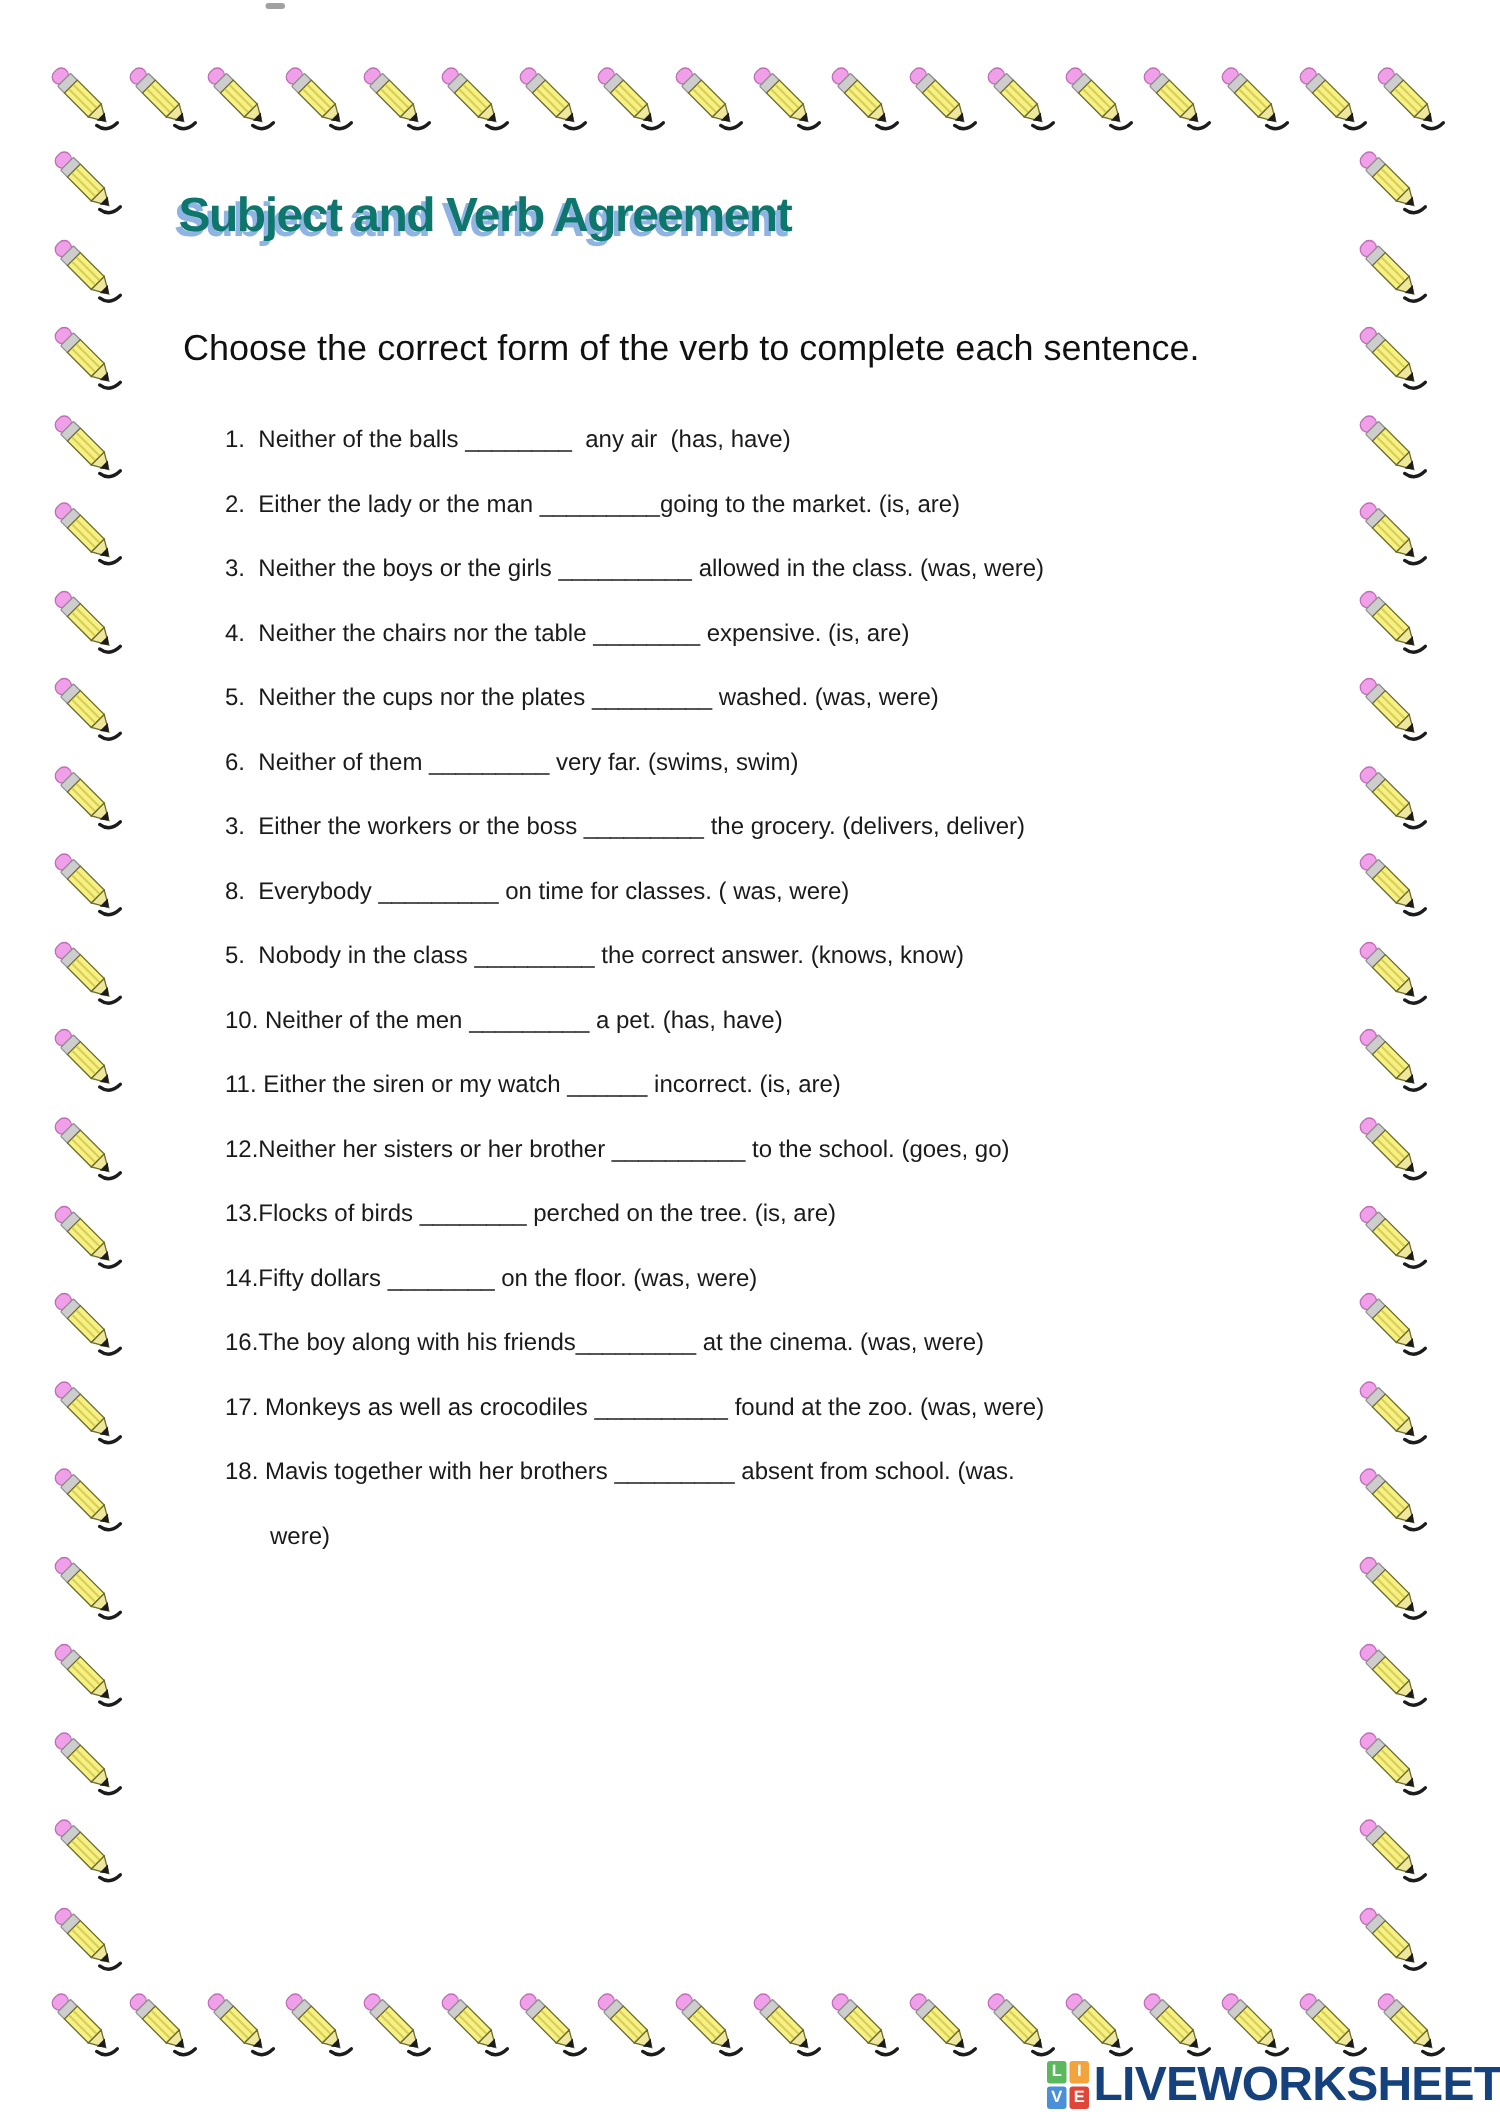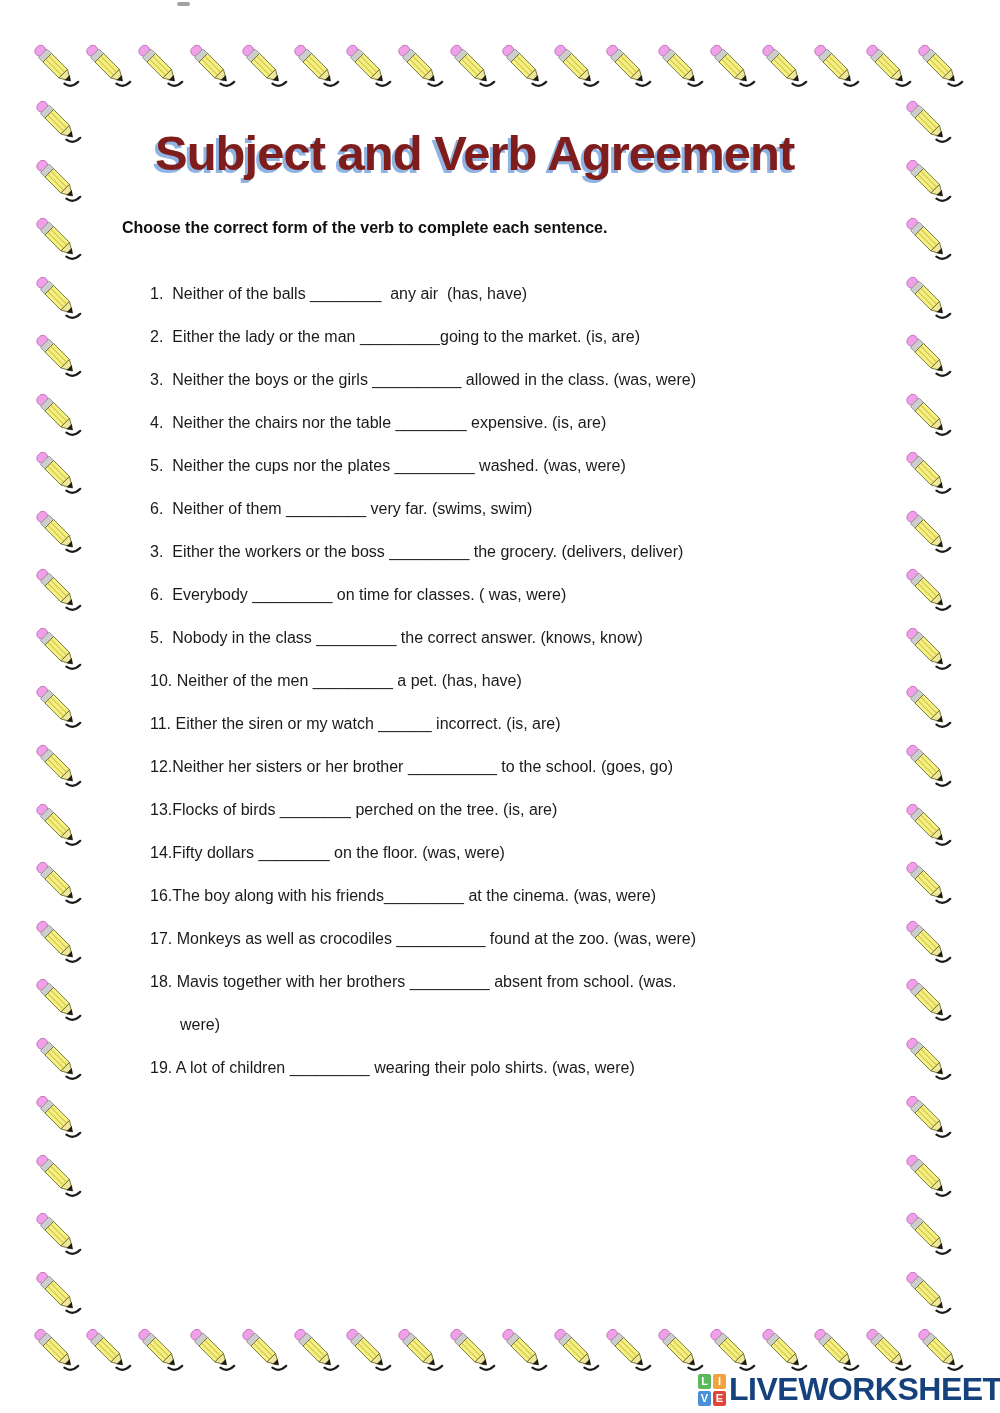--- a/index.html
+++ b/index.html
@@ -21,28 +21,27 @@
     position:absolute; display:flex; flex-direction:column;
     justify-content:space-between; height:1228px; width:52px; top:92px;
   }
   .border-left  { left:30px; }
   .border-right { left:900px; }
   
   .speck { position:absolute; left:177px; top:2px; width:13px; height:4px;
            background:#8a8a8a; border-radius:2px; opacity:.8; }
   .title {
     position:absolute; left:119px; top:125px;
-    font-size:49px; font-weight:bold; letter-spacing:-1px;
-    color:#7f1d1d; text-shadow:-3px 3px 0 #8fb4e3;
+    font-size:32px; font-weight:bold; letter-spacing:-1px;
+    color:#0f766e; text-shadow:-3px 3px 0 #8fb4e3;
     white-space:nowrap;
-    margin-left:36px;
   }
   .instruction {
     position:absolute; left:122px; top:219px;
-    font-size:16px; font-weight:bold; color:#101010; white-space:nowrap;
+    font-size:24px; font-weight:normal; color:#101010; white-space:nowrap;
   }
   .questions {
     position:absolute; left:150px; top:272px; width:748px;
     font-size:16px; color:#1a1a1a;
   }
   .q {
     line-height:43px; white-space:pre-wrap;
     padding-left:30px; text-indent:-30px;
   }
   
@@ -337,32 +336,31 @@
   <div class="instruction">Choose the correct form of the verb to complete each sentence.</div>
 
   <div class="questions">
       <div class="q">1.  Neither of the balls ________  any air  (has, have)</div>
       <div class="q">2.  Either the lady or the man _________going to the market. (is, are)</div>
       <div class="q">3.  Neither the boys or the girls __________ allowed in the class. (was, were)</div>
       <div class="q">4.  Neither the chairs nor the table ________ expensive. (is, are)</div>
       <div class="q">5.  Neither the cups nor the plates _________ washed. (was, were)</div>
       <div class="q">6.  Neither of them _________ very far. (swims, swim)</div>
       <div class="q">3.  Either the workers or the boss _________ the grocery. (delivers, deliver)</div>
-      <div class="q">6.  Everybody _________ on time for classes. ( was, were)</div>
+      <div class="q">8.  Everybody _________ on time for classes. ( was, were)</div>
       <div class="q">5.  Nobody in the class _________ the correct answer. (knows, know)</div>
       <div class="q">10. Neither of the men _________ a pet. (has, have)</div>
       <div class="q">11. Either the siren or my watch ______ incorrect. (is, are)</div>
       <div class="q">12.Neither her sisters or her brother __________ to the school. (goes, go)</div>
       <div class="q">13.Flocks of birds ________ perched on the tree. (is, are)</div>
       <div class="q">14.Fifty dollars ________ on the floor. (was, were)</div>
       <div class="q">16.The boy along with his friends_________ at the cinema. (was, were)</div>
       <div class="q">17. Monkeys as well as crocodiles __________ found at the zoo. (was, were)</div>
       <div class="q">18. Mavis together with her brothers _________ absent from school. (was.
 were)</div>
-      <div class="q">19. A lot of children _________ wearing their polo shirts. (was, were)</div>
     </div>
 
   <div class="logo">
     <div class="logo-grid">
       <span class="tile tile-l">L</span>
       <span class="tile tile-i">I</span>
       <span class="tile tile-v">V</span>
       <span class="tile tile-e">E</span>
     </div>
     <span class="wordmark">LIVEWORKSHEETS</span>

